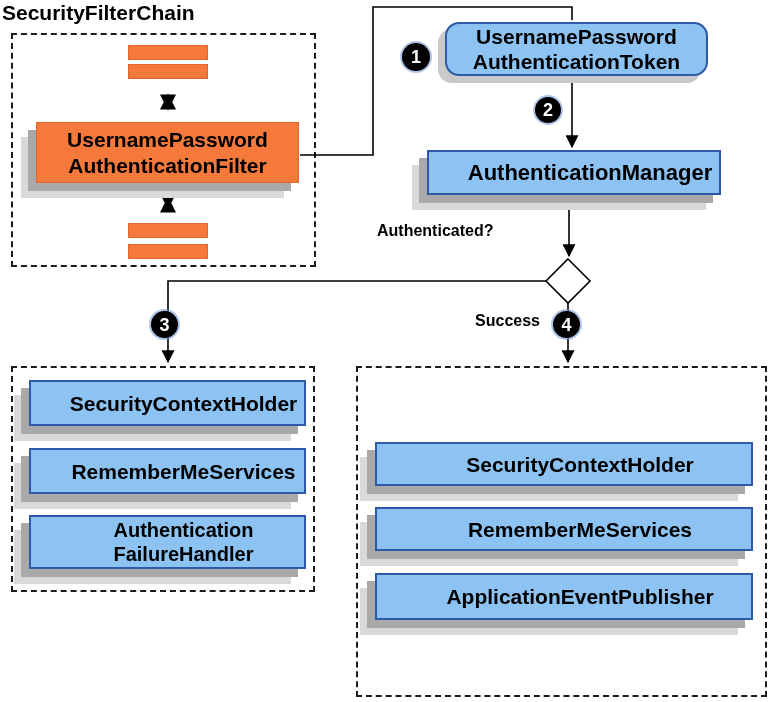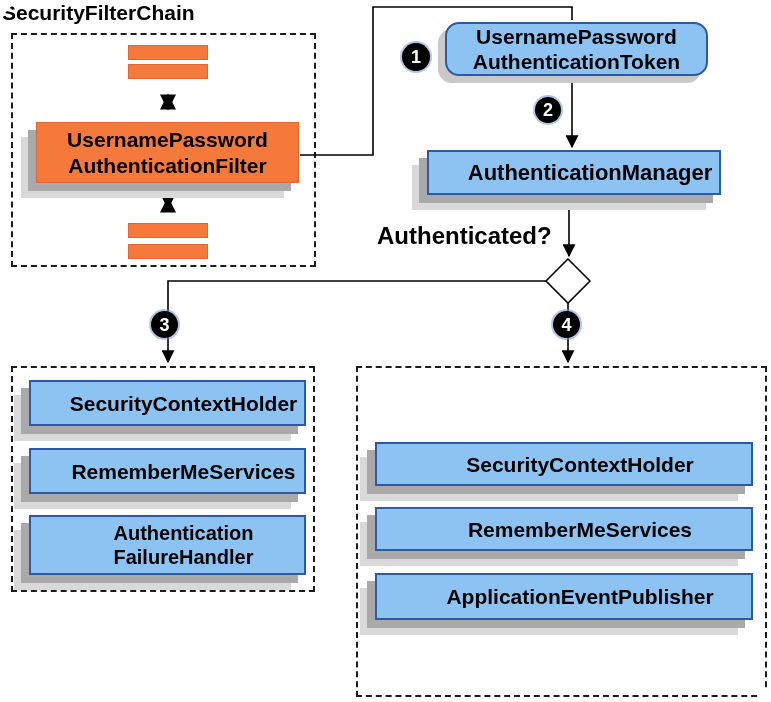--- a/index.html
+++ b/index.html
@@ -1,18 +1,18 @@
 <!DOCTYPE html>
 <html><head>
 <meta charset="utf-8">
 <style>
   html,body{margin:0;padding:0;background:#fff;}
   .stage{
     position:relative;width:771px;height:702px;background:#fff;overflow:hidden;
-    font-family:"Liberation Sans",sans-serif;font-weight:bold;color:#000;border-radius:30px;
+    font-family:"Liberation Sans",sans-serif;font-weight:bold;color:#000;
   }
   .stage svg.wires{position:absolute;left:0;top:0;z-index:1;}
   .abs{position:absolute;z-index:2;box-sizing:border-box;}
   .title{left:2px;top:1px;font-size:21px;}
   .dashed{border:2px dashed #1c1c1c;background:transparent;z-index:0;}
   .fc-box{left:11px;top:33px;width:305px;height:234px;}
   .fail-box{left:11px;top:366px;width:304px;height:226px;}
   .succ-box{left:356px;top:366px;width:411px;height:331px;}
   .bar{background:#F5793B;border:1px solid #E2652F;width:80px;height:15px;left:128px;}
   .orange-node{
@@ -26,37 +26,37 @@
     background:#8CC3F2;border:2px solid #2E59A6;
     display:flex;align-items:center;justify-content:center;text-align:center;
     font-size:21px;line-height:25px;
   }
   .token-node{
     left:445px;top:22px;width:263px;height:54px;border-radius:14px;
     box-shadow:-7px 7px 0 #C9C9C9;white-space:pre-line;
   }
   .rect-shadow{box-shadow:-8px 8px 0 #A9A9A9,-15px 15px 0 #D9D9D9;padding-left:32px;}
   .am-node{left:427px;top:150px;width:294px;height:45px;font-size:22px;}
-  .label{font-size:24px;}
+  .label{font-size:16px;}
   .lbl-auth{left:377px;top:222px;}
   .lbl-fail{left:40px;top:312px;width:100px;text-align:right;}
   .lbl-succ{left:390px;top:312px;width:150px;text-align:right;}
   .badge{
     background:#000;color:#fff;border-radius:50%;
     display:flex;align-items:center;justify-content:center;
     font-size:18px;line-height:1;box-shadow:0 0 0 2px rgba(110,150,215,.55);
   }
   .b1{left:402px;top:43px;width:28px;height:28px;}
   .b2{left:535px;top:97px;width:26px;height:26px;}
   .b3{left:151px;top:311px;width:27px;height:27px;}
   .b4{left:553px;top:311px;width:27px;height:27px;}
   .fail-item{left:29px;width:277px;}
   .fi0{top:380px;height:46px;}
   .fi1{top:448px;height:46px;}
-  .fi2{top:515px;height:60px;font-size:20px;line-height:24px;white-space:pre-line;}
+  .fi2{top:515px;height:54px;font-size:20px;line-height:24px;white-space:pre-line;}
   .succ-item{left:375px;width:378px;}
   .si0{top:375px;height:45px;}
   .si1{top:442px;height:44px;}
   .si2{top:507px;height:44px;}
   .si3{top:573px;height:47px;}
   .si4{top:640px;height:46px;}
 </style>
 </head>
 <body>
 
@@ -96,20 +96,21 @@
 
   <div class="abs orange-node">UsernamePassword
 AuthenticationFilter</div>
 
   <div class="abs blue token-node">UsernamePassword
 AuthenticationToken</div>
 
   <div class="abs blue rect-shadow am-node">AuthenticationManager</div>
 
   <div class="abs label lbl-auth">Authenticated?</div>
+  <div class="abs label lbl-succ">Success</div>
 
   <div class="abs badge b1">1</div>
   <div class="abs badge b2">2</div>
   <div class="abs badge b3">3</div>
   <div class="abs badge b4">4</div>
 
   <div class="abs blue rect-shadow fail-item fi0">SecurityContextHolder</div>
   <div class="abs blue rect-shadow fail-item fi1">RememberMeServices</div>
   <div class="abs blue rect-shadow fail-item fi2">Authentication
 FailureHandler</div>

